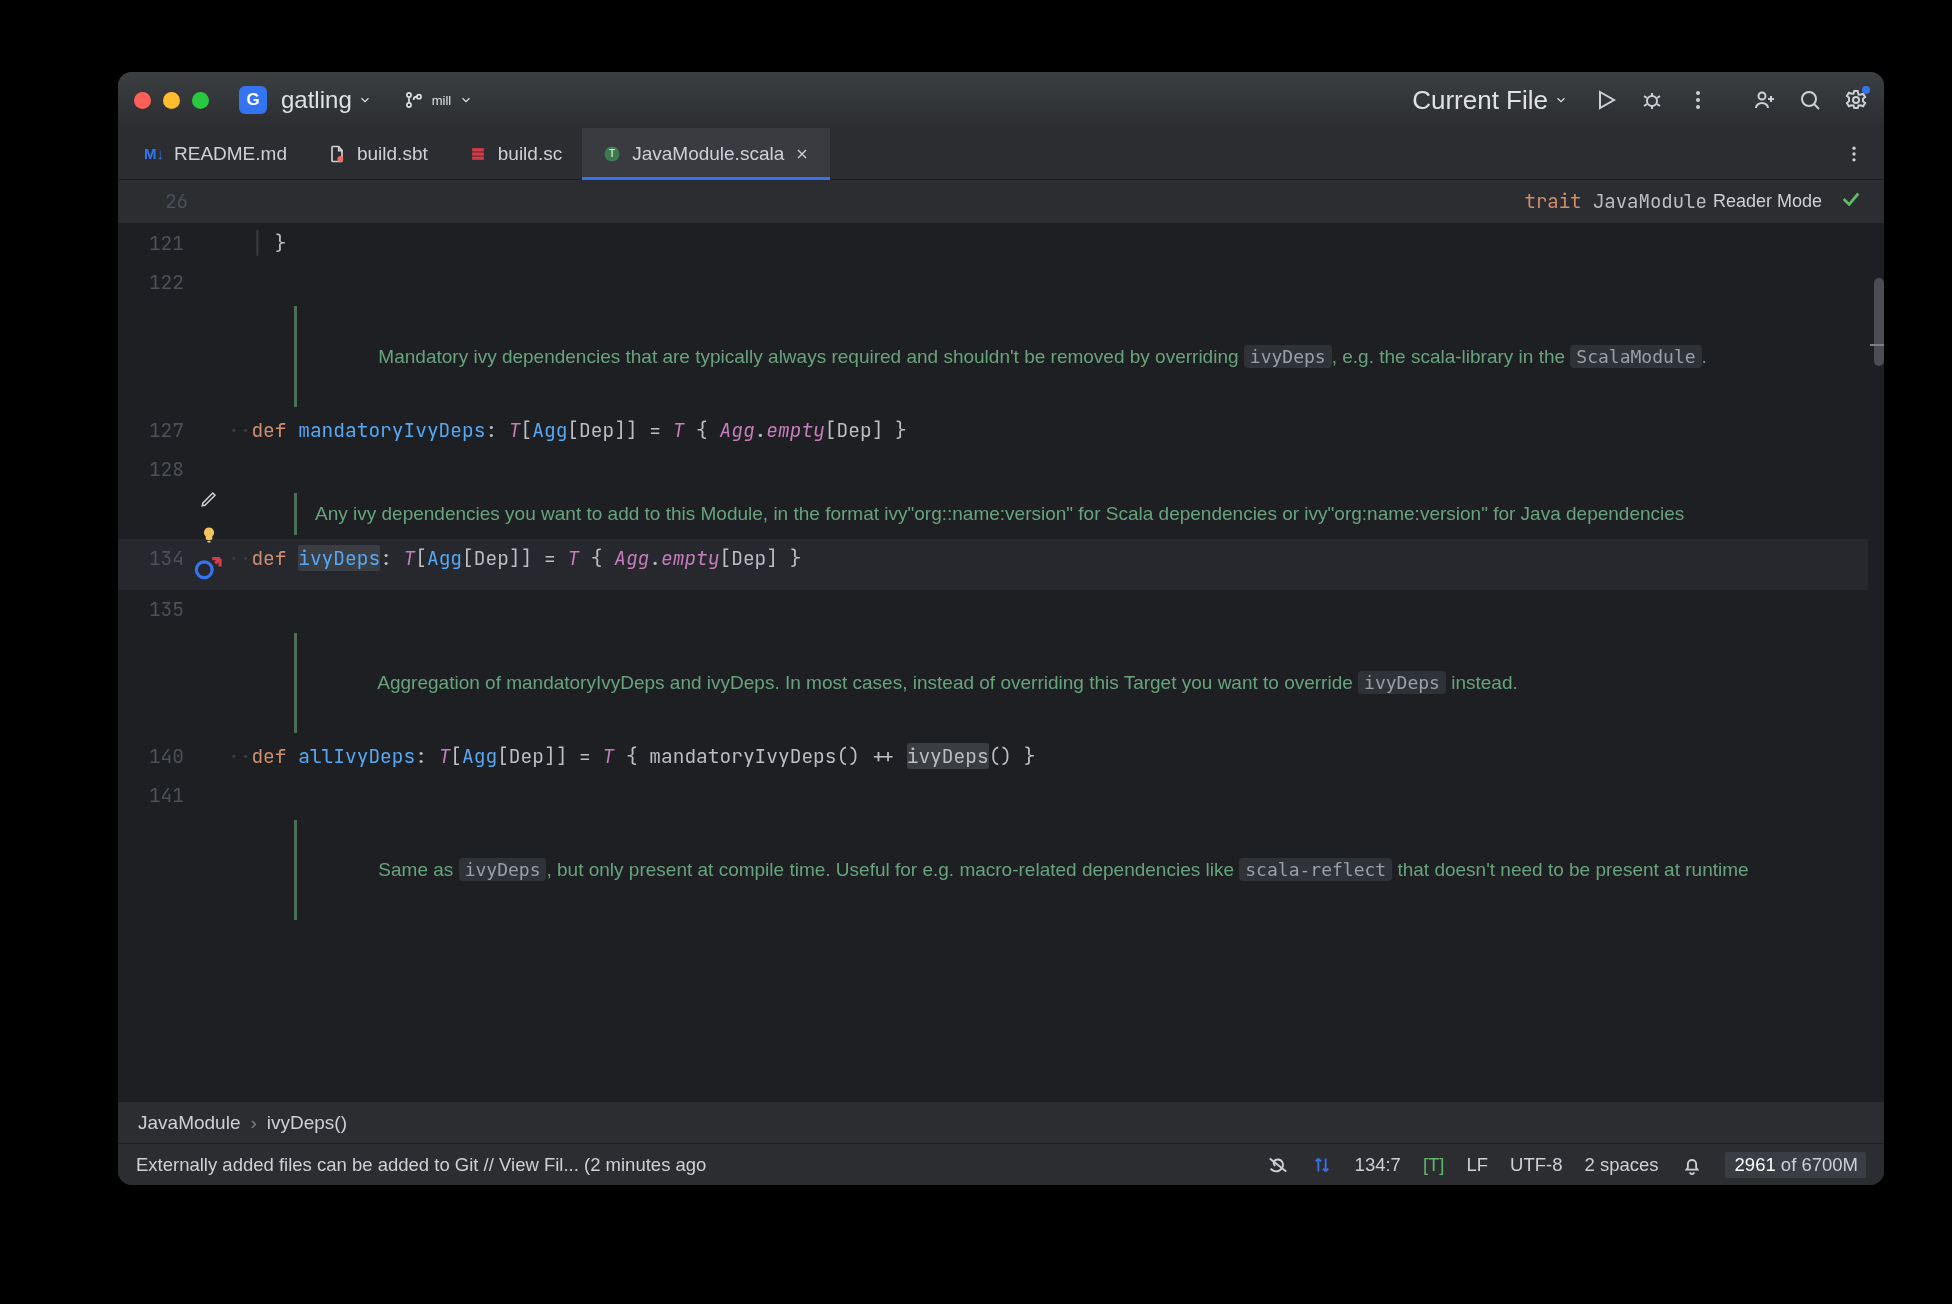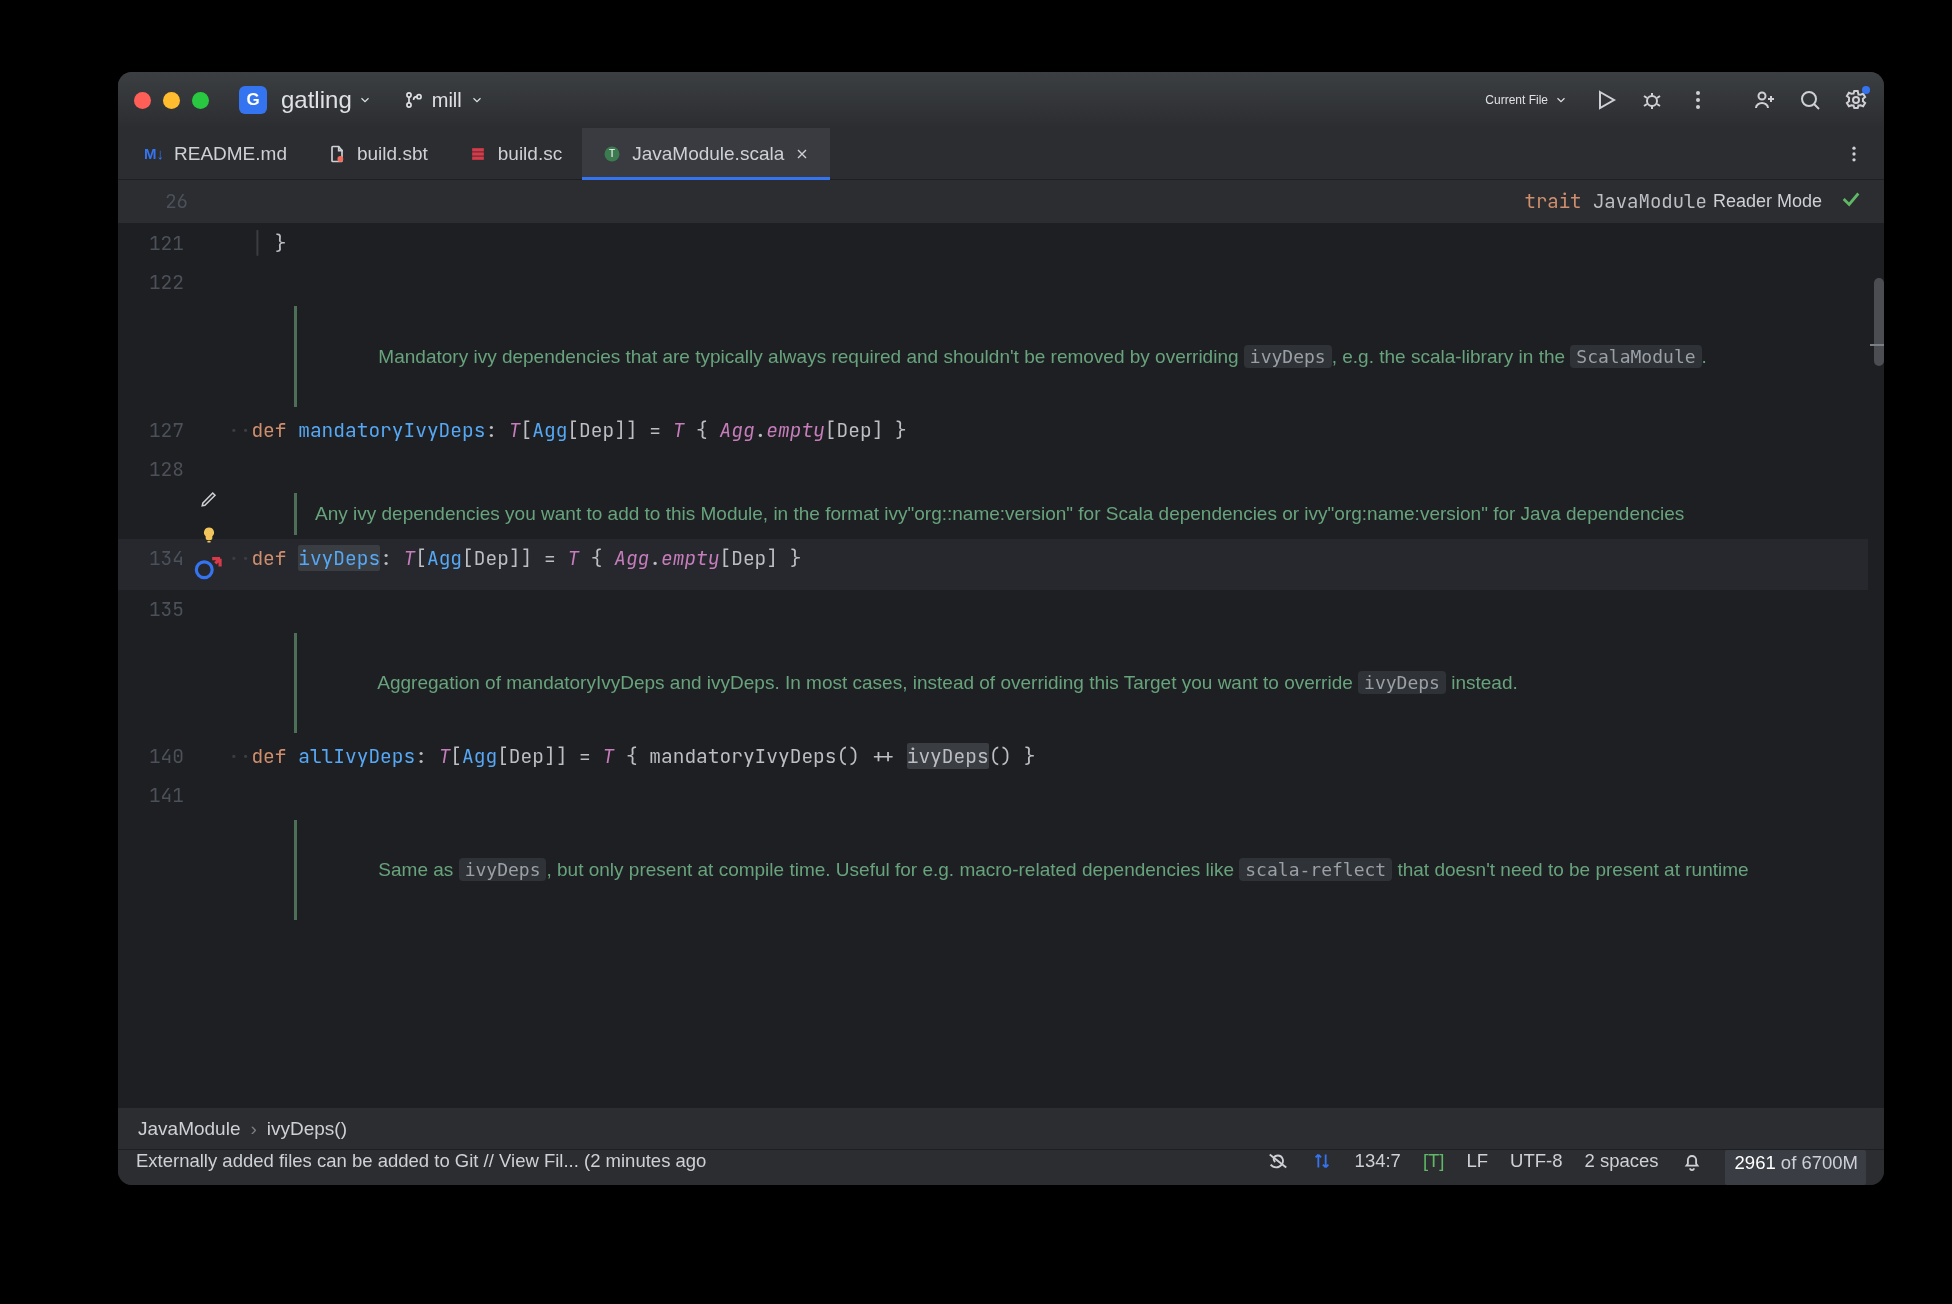--- a/index.html
+++ b/index.html
@@ -35,23 +35,23 @@
     .tl-close { background: #ff5f57; }
     .tl-min   { background: #febc2e; }
     .tl-zoom  { background: #28c840; }
     .proj-badge {
       width: 28px; height: 28px; border-radius: 6px;
       background: #3574f0; color: #fff; font-weight: 700;
       display: flex; align-items: center; justify-content: center;
       font-size: 17px;
     }
     .proj-name { font-size: 24px; color: #dfe1e5; display: flex; align-items: center; gap: 6px; }
-    .vcs { display: flex; align-items: center; gap: 8px; margin-left: 18px; font-size: 20px; color: #dfe1e5; }
+    .vcs { display: flex; align-items: center; gap: 8px; margin-left: 18px; font-size: 13px; color: #dfe1e5; }
     .tb-spacer { flex: 1; }
-    .run-conf { font-size: 12px; color: #dfe1e5; display: flex; align-items: center; gap: 6px; }
+    .run-conf { font-size: 26px; color: #dfe1e5; display: flex; align-items: center; gap: 6px; }
     .tb-icon {
       width: 24px; height: 24px; color: #ced0d6;
       display: flex; align-items: center; justify-content: center;
       cursor: pointer;
     }
     .tb-icon svg { width: 24px; height: 24px; }
     .tb-group { display: flex; gap: 22px; align-items: center; }
     .tb-group.right { margin-left: 28px; }
     .chev { width:14px; height:14px; }
 
@@ -142,22 +142,22 @@
     
     .breadcrumb {
       height: 42px; background:#2b2d30; border-top:1px solid #1e1f22;
       display:flex; align-items:center; gap:10px; padding:0 20px;
       font-size:19px; color:#ced0d6;
     }
     .crumb-sep { color:#7a7e85; }
 
     
     .status {
-      height: 36px; background:#2b2d30; border-top:1px solid #1e1f22;
-      display:flex; padding:0 18px;
+      height: 42px; background:#2b2d30; border-top:1px solid #1e1f22;
+      display:flex; align-items:center; padding:0 18px;
       font-size:18.5px; color:#ced0d6; gap:22px;
     }
     .status .msg { flex: 0 0 auto; max-width: 780px; white-space:nowrap; overflow:hidden; text-overflow:ellipsis;}
     .status .memory { background:#3a3d44; padding:2px 8px 2px 10px; border-radius:2px; }
     .mem-used{ color:#fff;}
     .status-spacer{flex:1;}
     .status .ico { width:22px; height:22px; display:flex; align-items:center; justify-content:center;}
     .green { color:#5fb865; }
     .settings-dot { position:relative; }
     .settings-dot::after{

